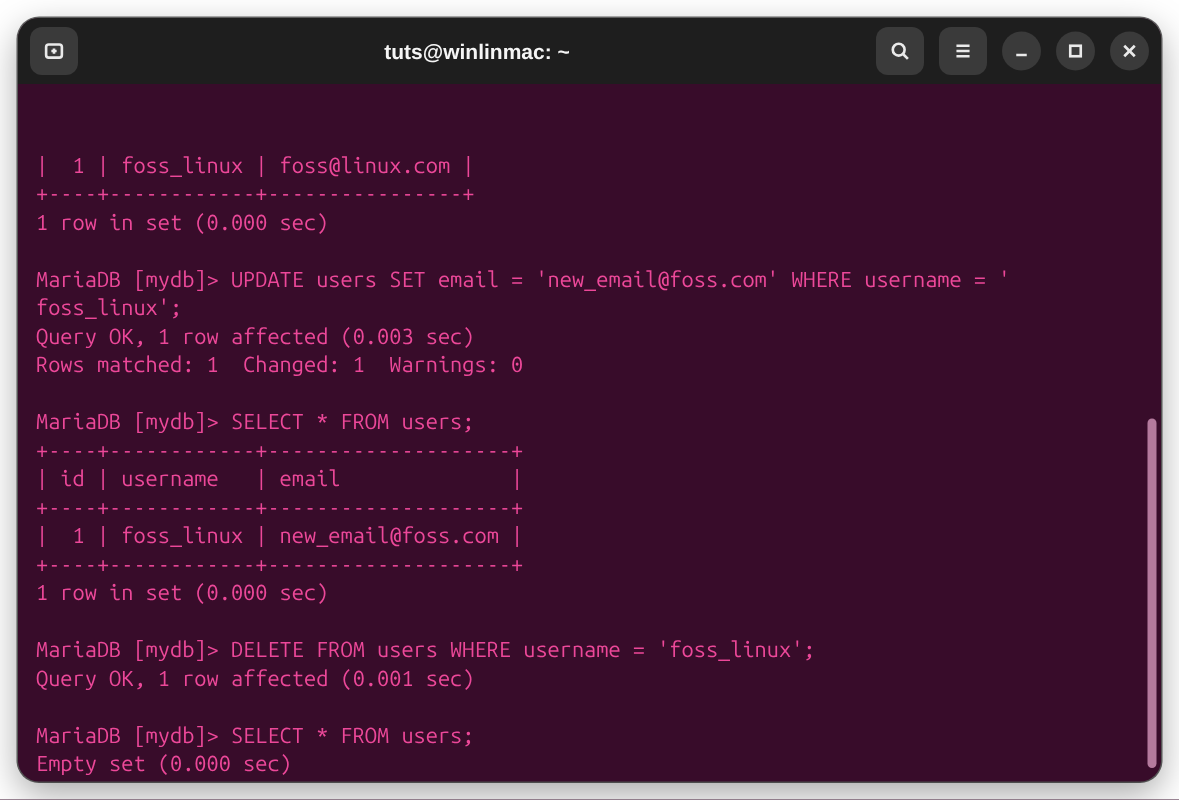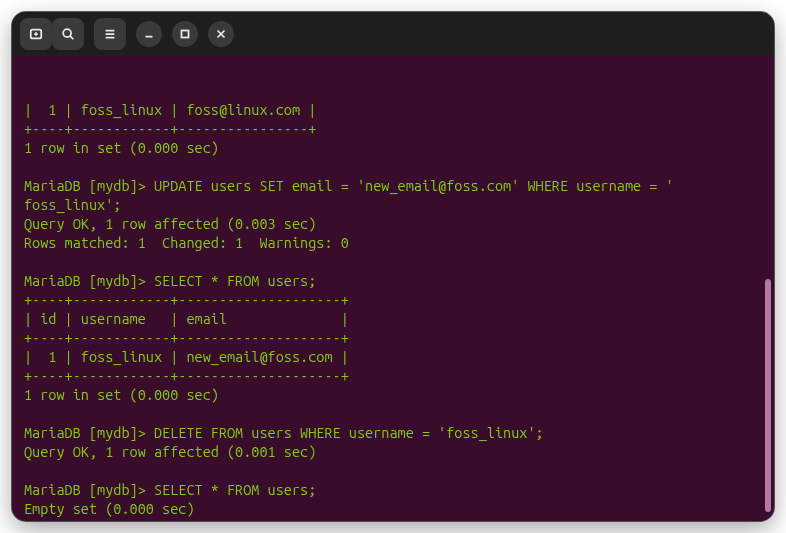--- a/index.html
+++ b/index.html
@@ -45,21 +45,21 @@
     background: #3a3a3a;
   }
   .tb-btn svg { width: 14px; height: 14px; stroke: #eaeaea; fill: none; stroke-width: 2; }
   .terminal {
     flex: 1;
     position: relative;
     padding: 6px 10px 8px 12px;
     font-family: "Ubuntu Mono","DejaVu Sans Mono","Menlo",monospace;
     font-size: 14.5px;
     line-height: 19px;
-    color: #84cc16;
+    color: #ec4899;
     white-space: pre;
     overflow: hidden;
   }
   .bold { font-weight: 400; }
   .scrollbar {
     position: absolute;
     right: 3px;
     top: 0;
     width: 6px;
     height: 100%;
@@ -81,20 +81,21 @@
   <div class="titlebar">
     <div class="tb-left">
       <div class="tb-btn">
         <svg viewBox="0 0 16 16">
             <rect x="2" y="3" width="12" height="10" rx="2"></rect>
             <line x1="8" y1="6" x2="8" y2="10"></line>
             <line x1="6" y1="8" x2="10" y2="8"></line>
           </svg>
       </div>
     </div>
+    <div class="tb-center">tuts@winlinmac: ~</div>
     <div class="tb-right">
       <div class="tb-btn">
         <svg viewBox="0 0 16 16">
             <circle cx="7" cy="7" r="4.5"></circle>
             <line x1="10.5" y1="10.5" x2="14" y2="14"></line>
           </svg>
       </div>
       <div class="tb-btn">
         <svg viewBox="0 0 16 16">
             <line x1="3" y1="4" x2="13" y2="4"></line>

